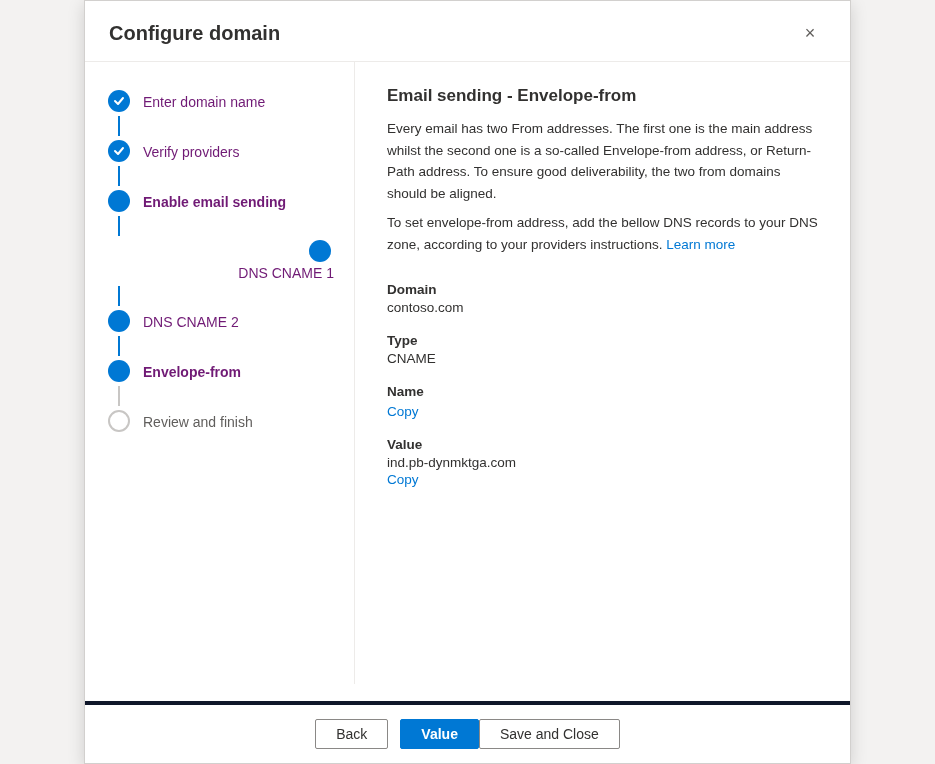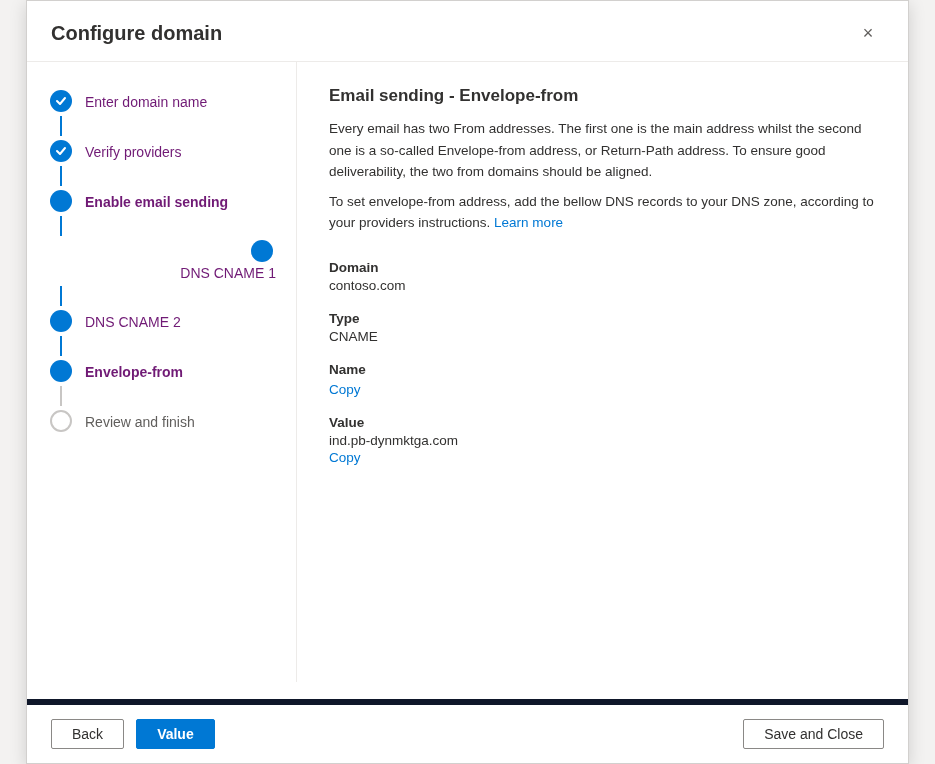--- a/index.html
+++ b/index.html
@@ -7,21 +7,21 @@
       font-family: 'Segoe UI', Arial, sans-serif;
       font-size: 14px;
       color: #323130;
       background: #f3f2f1;
       display: flex;
       align-items: center;
       justify-content: center;
       min-height: 100vh;
     }
     .modal {
-      width: 883px;
+      width: 767px;
       height: 764px;
       background: #ffffff;
       border: 1px solid #d2d0ce;
       box-shadow: 0 4px 16px rgba(0,0,0,0.15);
       display: flex;
       flex-direction: column;
       position: relative;
     }
     .modal-header {
       display: flex;
@@ -164,25 +164,25 @@
       border-radius: 50%;
       border: 1.5px solid #605e5c;
       font-size: 10px;
       color: #605e5c;
       margin-left: 4px;
       cursor: default;
       vertical-align: middle;
     }
     
     .modal-footer {
-      border-top: 6px solid #0f172a;
+      border-top: 4px solid #0f172a;
       padding: 14px 24px;
       display: flex;
       align-items: center;
-      justify-content: space-between;
+      justify-content: center;
       margin-top: 17px;
     }
     .footer-left {
       display: flex;
       gap: 12px;
     }
     .btn {
       padding: 6px 20px;
       font-size: 14px;
       cursor: pointer;

